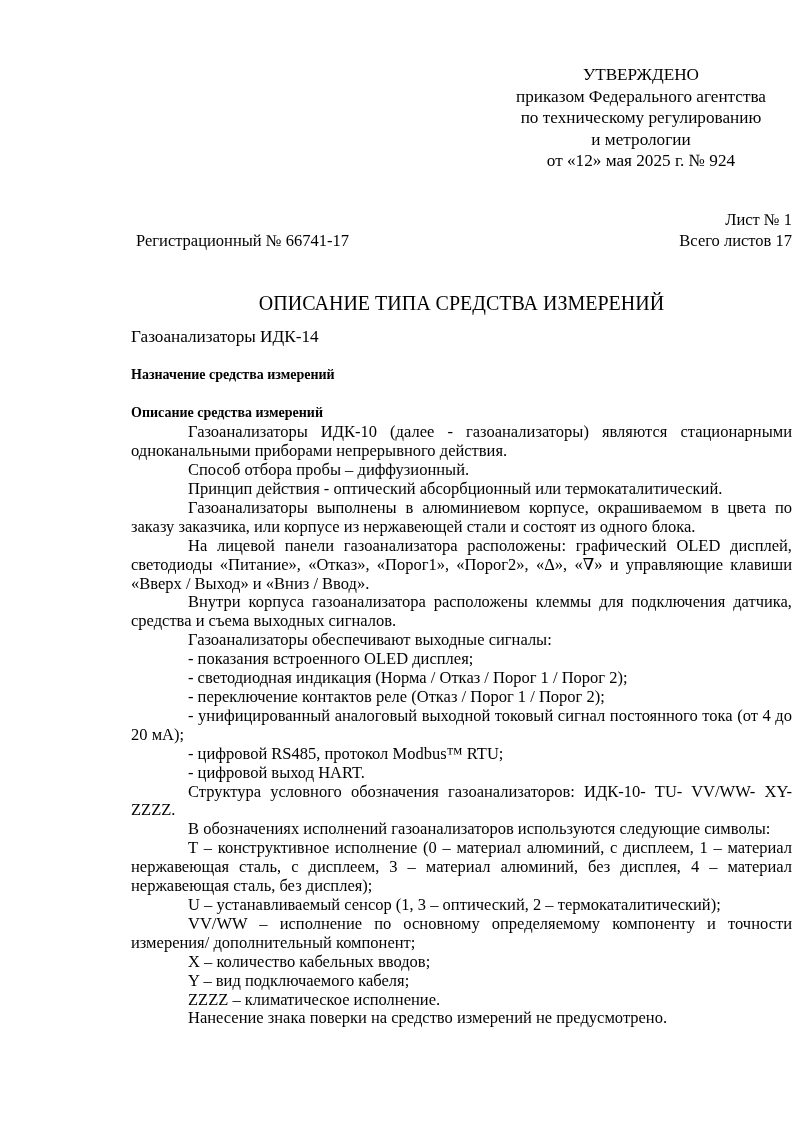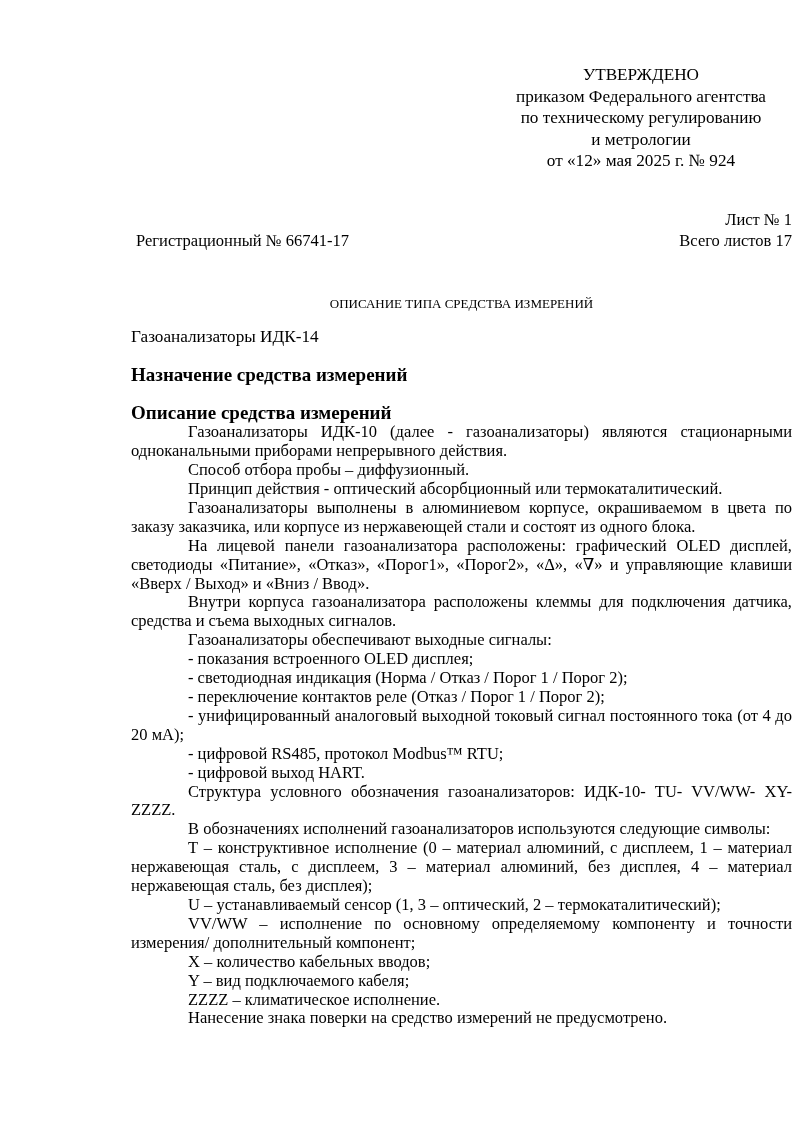--- a/index.html
+++ b/index.html
@@ -36,30 +36,30 @@
   }
   .sheet-line2 {
     display: flex;
     justify-content: space-between;
     line-height: 21px;
   }
   .sheet-line2 .reg { padding-left: 5px; text-align: right; }
   .doc-title {
     margin-top: 43px;
     text-align: center;
-    font-size: 13px;
+    font-size: 20px;
     line-height: 19px;
   }
   .product {
     margin-top: 14px;
     font-size: 17.2px;
     line-height: 19px;
   }
   .section-heading {
-    font-size: 19px;
+    font-size: 14px;
     font-weight: bold;
     margin-top: 20px;
     line-height: 18.9px;
   }
   .section-heading + .body-par { margin-top: 0; }
   .body-par {
     text-align: justify;
     text-indent: 57px;
     line-height: 18.9px;
   }

